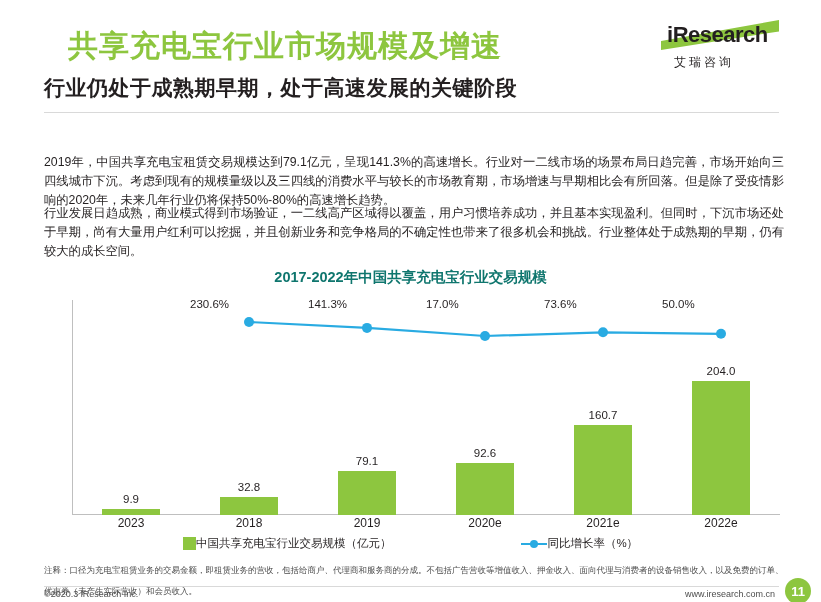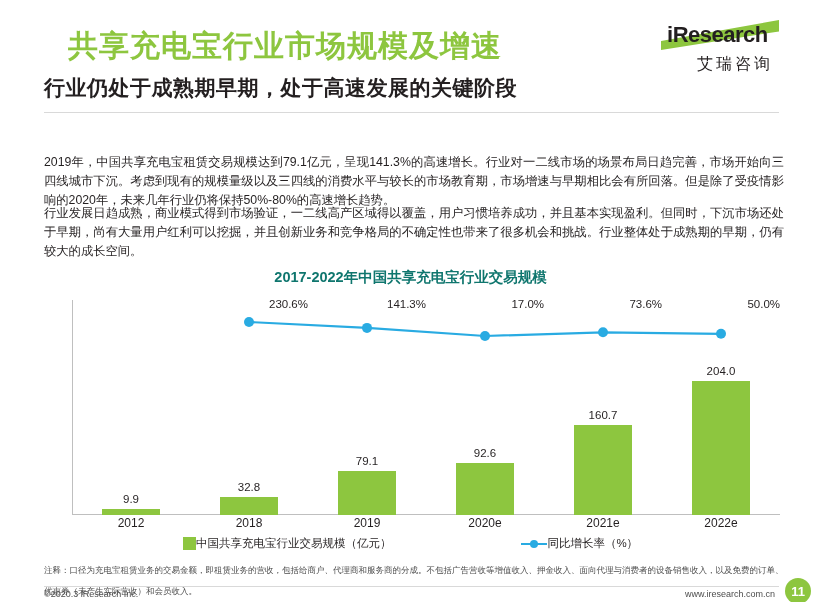--- a/index.html
+++ b/index.html
@@ -73,23 +73,23 @@
     font-size: 22px;
     font-weight: bold;
     color: #231f20;
     letter-spacing: -0.5px;
   }
   .logo-text .i {
     color: #231f20;
   }
   .logo-sub {
     position: absolute;
-    left: 36px;
+    left: 13px;
     top: 36px;
-    font-size: 16px;
+    font-size: 12px;
     color: #231f20;
     letter-spacing: 3px;
   }
   
   .para {
     position: absolute;
     left: 44px;
     width: 740px;
     font-size: 12.3px;
     line-height: 19px;
@@ -173,21 +173,21 @@
   }
   .pct-labels {
     position: absolute;
     left: 28px;
     right: 0;
     top: -2px;
     display: flex;
   }
   .pct-cell {
     flex: 1 1 0;
-    text-align: right;
+    text-align: left;
     font-size: 11.5px;
     color: #231f20;
   }
   .x-labels {
     position: absolute;
     left: 72px;
     top: 516px;
     width: 708px;
     display: flex;
   }
@@ -356,21 +356,21 @@
       <div class="pct-cell"></div>
       <div class="pct-cell">230.6%</div>
       <div class="pct-cell">141.3%</div>
       <div class="pct-cell">17.0%</div>
       <div class="pct-cell">73.6%</div>
       <div class="pct-cell">50.0%</div>
     </div>
   </div>
 
   <div class="x-labels">
-    <div class="x-cell">2012</div>
+    <div class="x-cell">2023</div>
     <div class="x-cell">2018</div>
     <div class="x-cell">2019</div>
     <div class="x-cell">2020e</div>
     <div class="x-cell">2021e</div>
     <div class="x-cell">2022e</div>
   </div>
 
   <div class="legend">
     <div class="legend-item">
       <span class="legend-swatch"></span>

